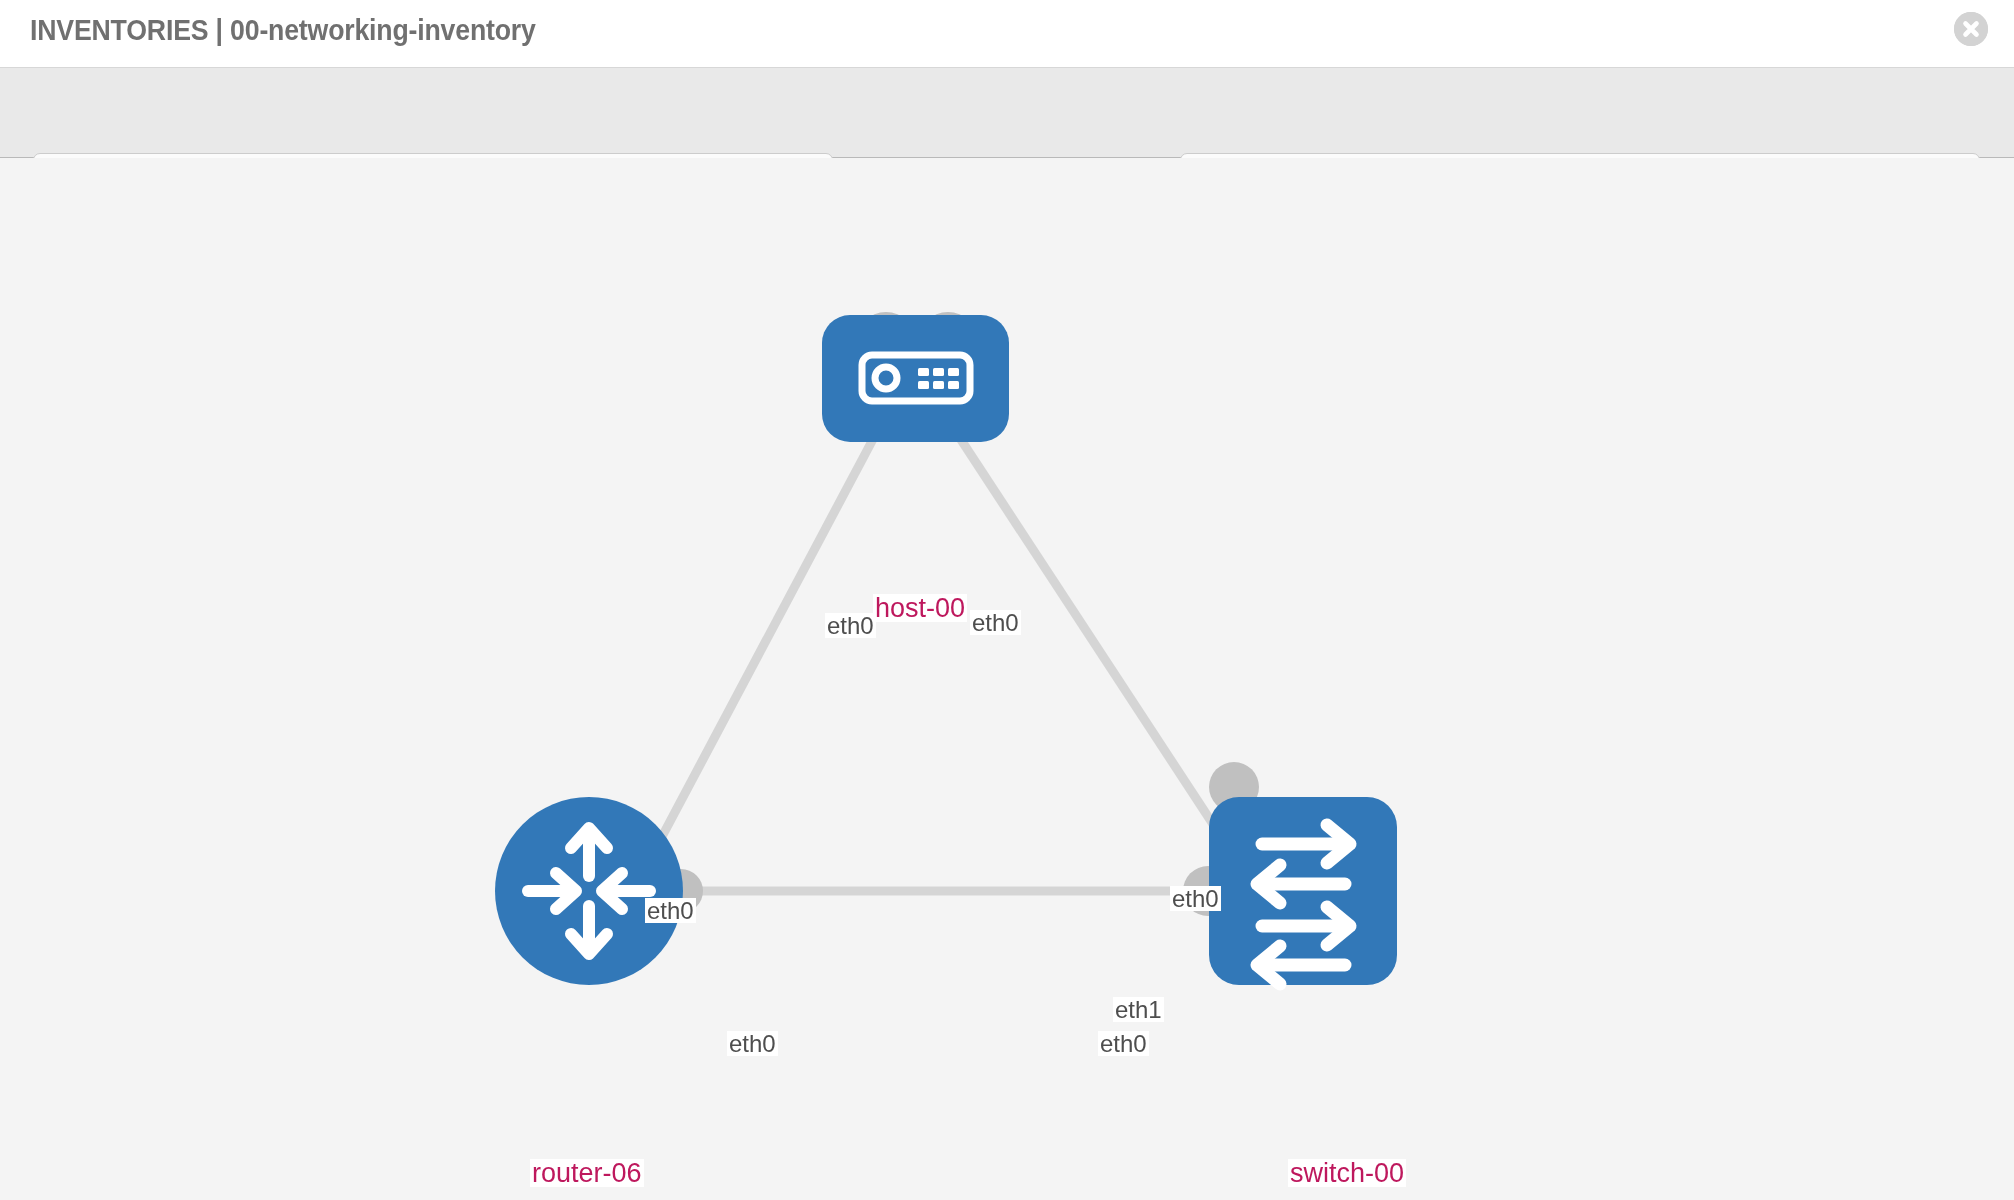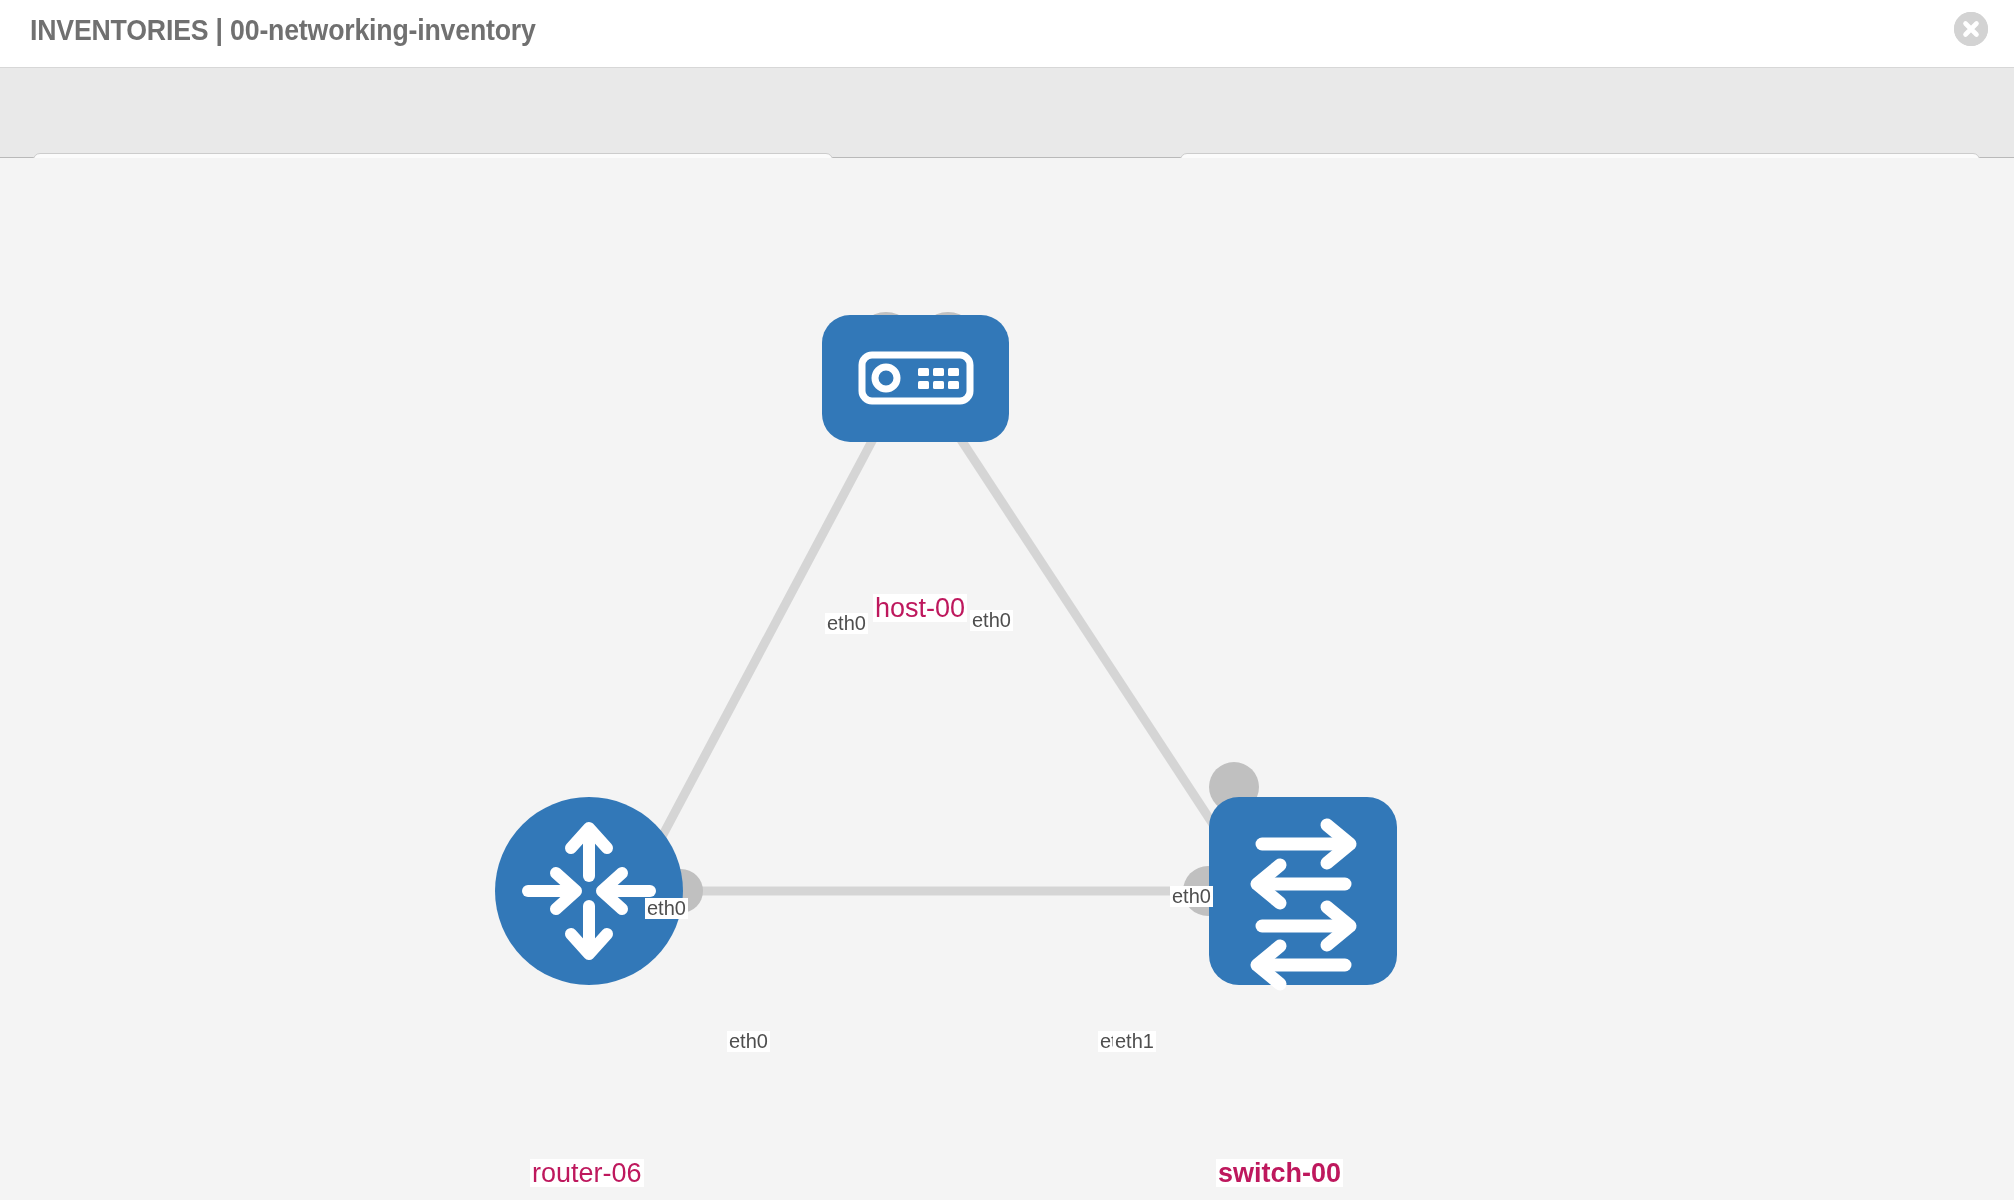--- a/index.html
+++ b/index.html
@@ -125,21 +125,21 @@
     position: absolute;
     font-size: 27px;
     color: #be185d;
     background: #ffffff;
     white-space: nowrap;
     line-height: 1.05;
     padding: 0 2px;
   }
   .iface-label {
     position: absolute;
-    font-size: 20px;
+    font-size: 24px;
     color: #4e4e4e;
     background: #ffffff;
     white-space: nowrap;
     line-height: 1.05;
     padding: 0 2px;
   }
 </style>
 </head>
 <body>
 
@@ -257,24 +257,24 @@
           <path d="M1345 807 L1261 807"></path>
           <path d="M1280 788 L1257 807 L1280 826"></path>
         </g>
       </g>
     </svg>
 
     <div class="node-label" style="left:873px; top:436px;">host-00</div>
 
     <div class="node-label" style="left:530px; top:1001px;">router-06</div>
 
-    <div class="node-label" style="left:1216px; top:1001px;font-weight:bold;">switch-00</div>
+    <div class="node-label" style="left:1288px; top:1001px;">switch-00</div>
 
     <div class="iface-label" style="left:825px; top:455px;">eth0</div>
     <div class="iface-label" style="left:970px; top:452px;">eth0</div>
     <div class="iface-label" style="left:645px; top:740px;">eth0</div>
     <div class="iface-label" style="left:1170px; top:728px;">eth0</div>
     <div class="iface-label" style="left:727px; top:873px;">eth0</div>
     <div class="iface-label" style="left:1098px; top:873px;">eth0</div>
-    <div class="iface-label" style="left:1113px; top:873px;">eth1</div>
+    <div class="iface-label" style="left:1113px; top:839px;">eth1</div>
 
   </div>
 </div>
 
 </body></html>

